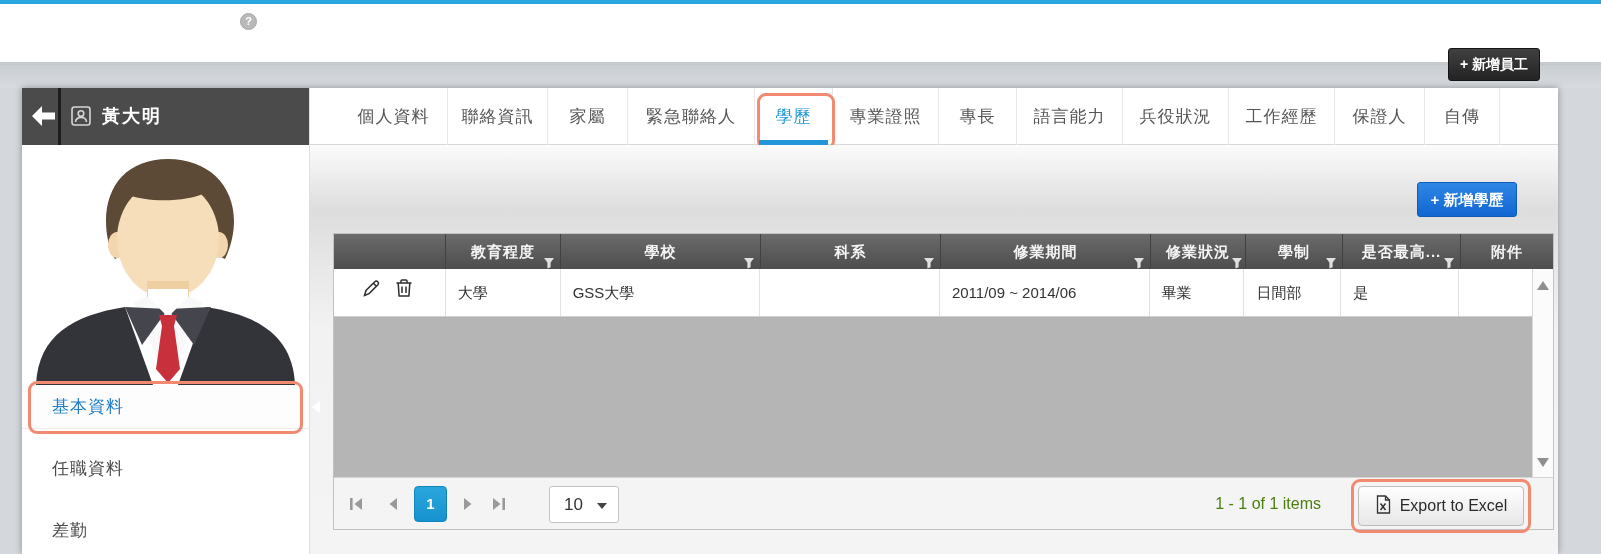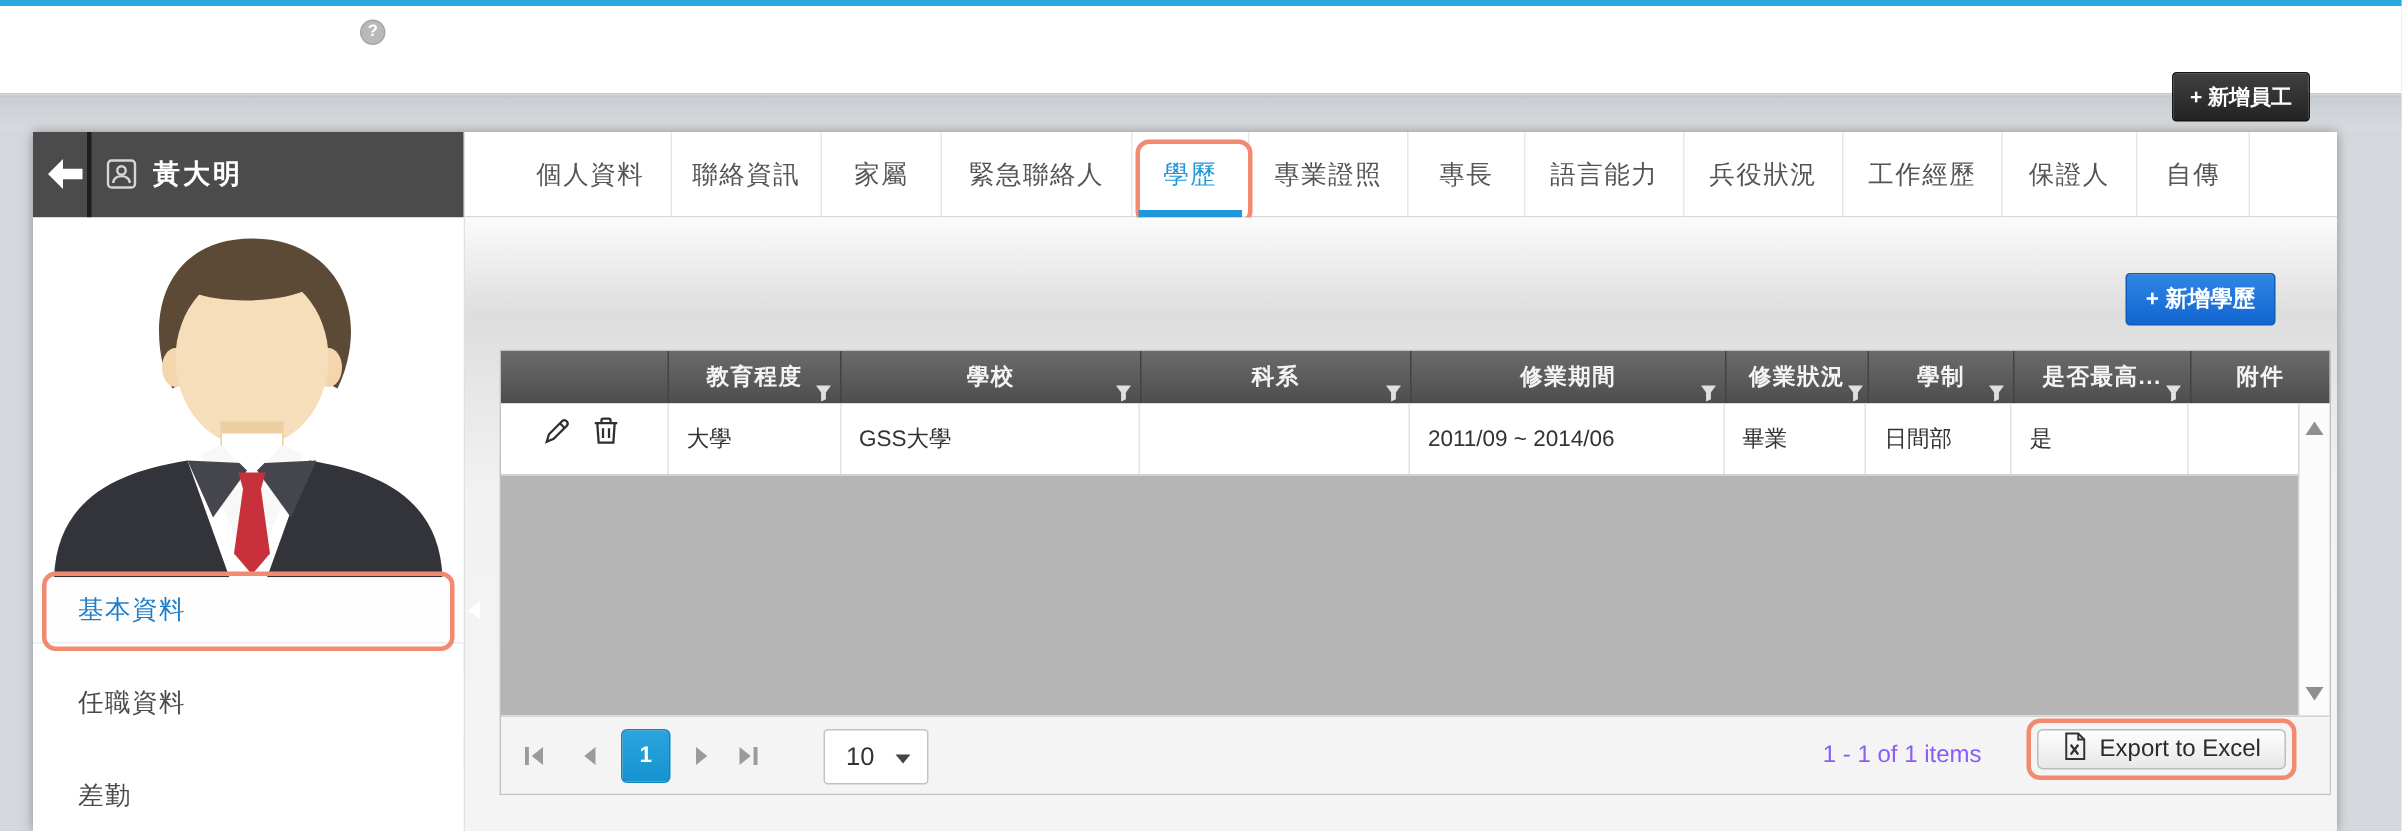--- a/index.html
+++ b/index.html
@@ -104,22 +104,22 @@
   .pg-btn { position:absolute; top:18px; cursor:pointer; }
   .pg-first{left:15px} .pg-prev{left:53px} .pg-next{left:128px} .pg-last{left:157px}
   .pg-current { position:absolute; left:80px; top:8px; width:33px; height:36px;
     background:linear-gradient(#2aa5de,#1693cf); border:1px solid #1385bd; border-radius:4px;
     color:#fff; font-size:15px; font-weight:bold; text-align:center; line-height:34px; cursor:pointer; }
   .page-size { position:absolute; left:215px; top:8px; width:70px; height:37px; background:#fff;
     border:1px solid #c3c3c3; border-radius:3px; cursor:pointer; }
   .page-size .val { position:absolute; left:14px; top:0; line-height:35px; font-size:17px; color:#333; }
   .page-size .caret { position:absolute; right:11px; top:16px; width:0; height:0;
     border-left:5px solid transparent; border-right:5px solid transparent; border-top:6px solid #444; }
-  .items-summary { position:absolute; right:232px; top:0; line-height:52px; font-size:16px; color:#8b5cf6; }
-  .btn-export { position:absolute; right:29px; top:8px; width:166px; height:27px;
+  .items-summary { position:absolute; right:232px; top:0; line-height:52px; font-size:16px; color:#4d7c0f; }
+  .btn-export { position:absolute; right:29px; top:8px; width:166px; height:40px;
     background:linear-gradient(#fefefe,#e7e7e7); border:1px solid #bcbcbc; border-radius:4px;
     display:flex; align-items:center; justify-content:center; gap:9px; font-size:16px; color:#2b2b2b;
     cursor:pointer; }
   .btn-export .annotation { left:-8px; right:-8px; top:-8px; bottom:-8px; }
 </style>
 </head>
 <body>
 
 <div class="topbar"></div>
 

